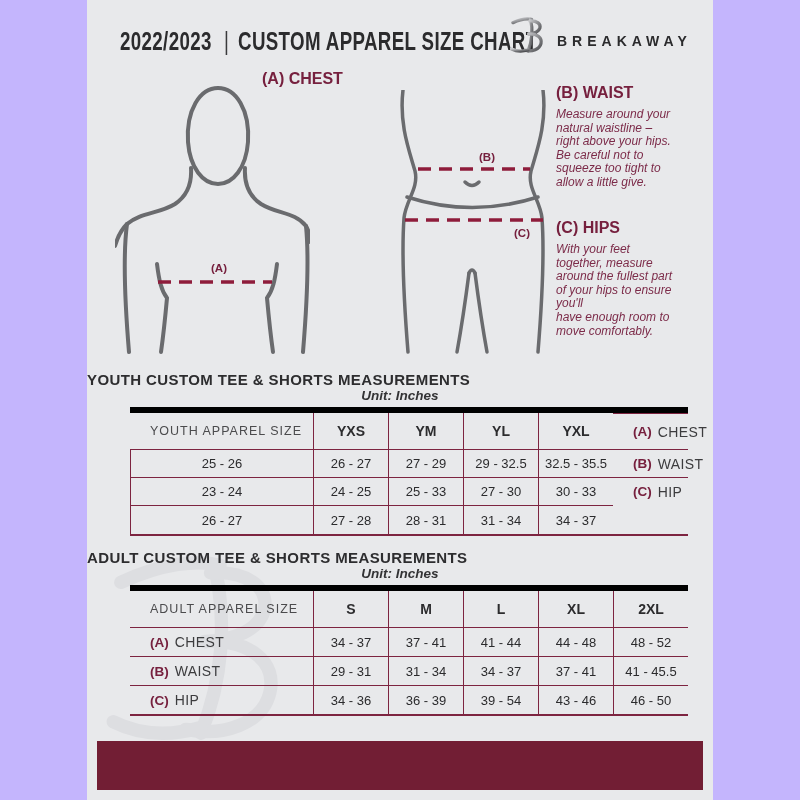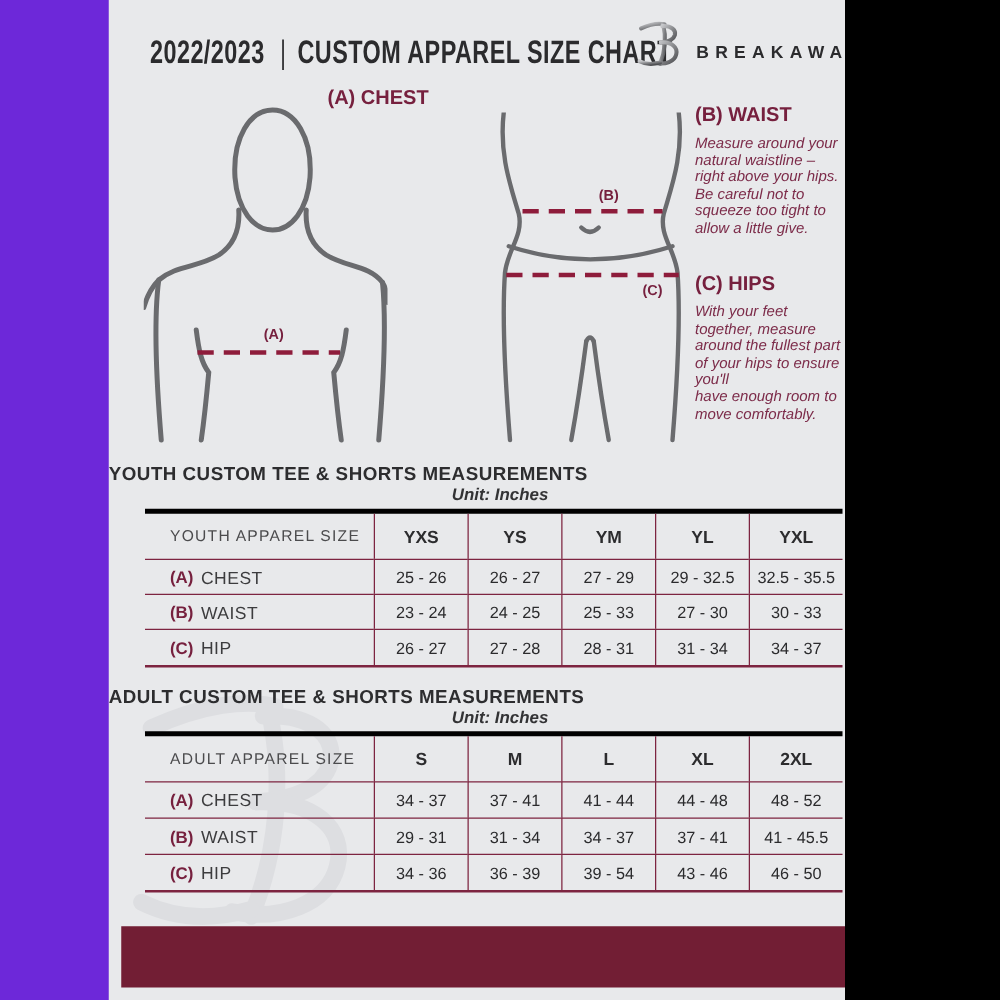--- a/index.html
+++ b/index.html
@@ -1,17 +1,17 @@
 <!DOCTYPE html>
 <html><head>
 <meta charset="utf-8">
 <style>
   * { margin:0; padding:0; box-sizing:border-box; }
   html,body { width:800px; height:800px; background:#000; font-family:"Liberation Sans", sans-serif; }
-  .stage { position:relative; width:676px; height:800px; background:#6d28d9; overflow:hidden;text-decoration:underline; }
+  .stage { position:relative; width:800px; height:800px; background:#c4b5fd; overflow:hidden;text-decoration:underline; }
   .page { position:absolute; left:87px; top:0; width:626px; height:800px; background:#E8E9EB; overflow:hidden; }
 
   
   .watermark { position:absolute; left:14px; top:548px; z-index:0; }
 
   
   .hdr-txt { position:absolute; top:26px; font-weight:700; font-size:26px; color:#2b2b2d; white-space:nowrap; transform:scaleX(0.72); transform-origin:left center; letter-spacing:0.5px; z-index:1; }
   .hdr-season { left:33px; }
   .hdr-pipe   { left:137px; font-weight:400; color:#3a3a3c; }
   .hdr-title  { left:151px; }
@@ -34,23 +34,23 @@
   .lab-b { left:392px; top:151px; }
   .lab-c { left:427px; top:227px; }
 
   
   .sec-title { position:absolute; left:0; width:626px; text-align:left; font-weight:700; font-size:15px; letter-spacing:0.4px; color:#2d2d2f; z-index:1; }
   .sec-unit  { position:absolute; left:0; width:626px; text-align:center; font-style:italic; font-weight:700; font-size:13.5px; color:#333335; z-index:1; }
   .yt-title { top:371px; } .yt-unit { top:388px; }
   .ad-title { top:549px; } .ad-unit { top:566px; }
 
   
-  .size-table { position:absolute; left:29px; width:558px; display:grid;
+  .size-table { position:absolute; left:43px; width:558px; display:grid;
     grid-template-columns:183px 75px 75px 75px 75px 75px;
-    border-top:4px solid #000000; border-bottom:2px solid #7D2440; z-index:1; }
+    border-top:6px solid #000000; border-bottom:2px solid #7D2440; z-index:1; }
   .yt-table { top:407px; grid-template-rows:36px 28px 28px 29px; }
   .ad-table { top:585px; grid-template-rows:36px 29px 29px 29px; }
   .cell { display:flex; align-items:center; justify-content:center; font-size:13px; color:#2b2b2d; }
   .cell.first { justify-content:flex-start; padding-left:20px; }
   .cell.h1 { font-size:12.5px; letter-spacing:1px; color:#4b4b4d; }
   .cell.hs { font-weight:700; font-size:14px; color:#2c2c2e; }
   .cell.bl { border-left:1.5px solid #7D2440; }
   .cell.bt { border-top:1px solid #7D2440; }
   .pfx { font-weight:700; font-size:13.5px; color:#76203E; margin-right:6px; }
   .lbl { font-size:14px; letter-spacing:0.4px; color:#3c3c3e; }
@@ -140,21 +140,20 @@
       <line x1="12" y1="130" x2="150" y2="130" stroke="#8E1C3B" stroke-width="3.5" stroke-dasharray="13 8"></line>
     </svg>
     <div class="fig-label lab-b">(B)</div>
     <div class="fig-label lab-c">(C)</div>
 
     <div class="sec-title yt-title">YOUTH CUSTOM TEE &amp; SHORTS MEASUREMENTS</div>
     <div class="sec-unit yt-unit">Unit: Inches</div>
     <div class="size-table yt-table">
       <div class="cell first h1">YOUTH APPAREL SIZE</div>
       <div class="cell hs bl">YXS</div>
-      <div class="cell hs bl">YS</div>
       <div class="cell hs bl">YM</div>
       <div class="cell hs bl">YL</div>
       <div class="cell hs bl">YXL</div>
 
       <div class="cell first bt">
           <span class="pfx">(A)</span>
           <span class="lbl">CHEST</span>
         </div>
       <div class="cell bl bt">25 - 26</div>
       <div class="cell bl bt">26 - 27</div>

